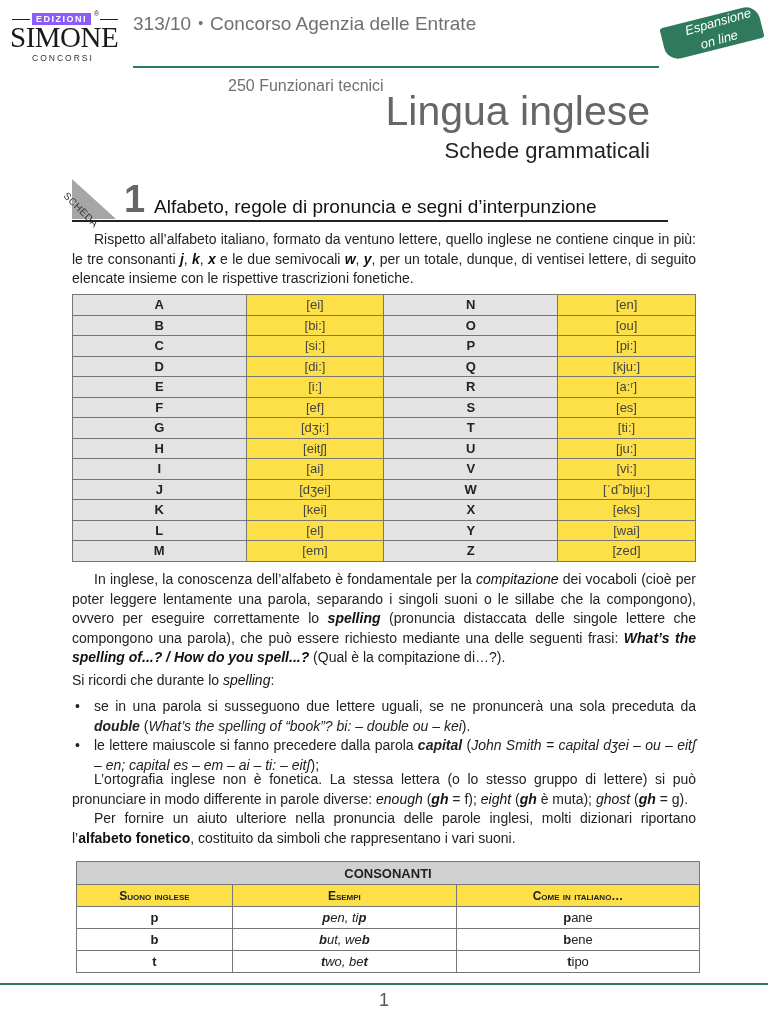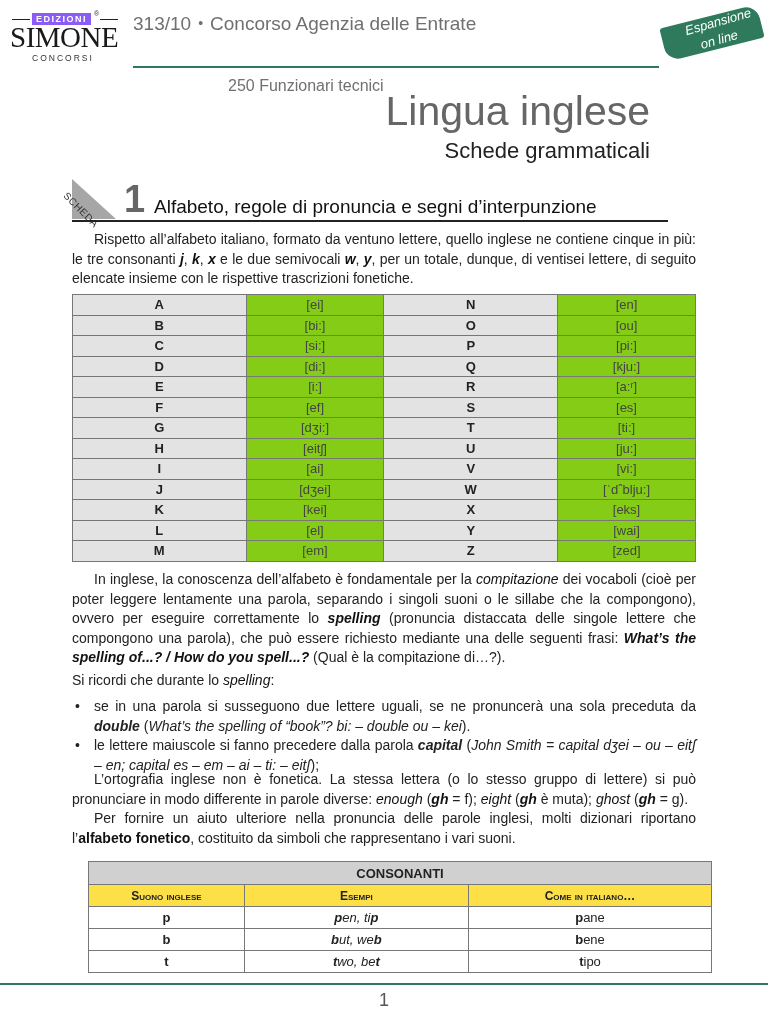--- a/index.html
+++ b/index.html
@@ -38,29 +38,29 @@
 
   
   .para { position: absolute; left: 72px; width: 624px; font-size: 14px; line-height: 19.5px; color: #222; text-align: justify; }
   .indent { text-indent: 22px; }
   .para b, .para i { color: #111; }
 
   
   .alpha { position: absolute; left: 72px; top: 294px; width: 624px; border-collapse: collapse; border: 1.5px solid #666; }
   .alpha td { border: 1px solid #777; height: 20.5px; font-size: 13px; text-align: center; padding: 0; }
   .alpha td.letter { background: #e3e3e3; font-weight: bold; color: #222; width: 156px; }
-  .alpha td.phon { background: #84cc16; color: #444; width: 124px; }
+  .alpha td.phon { background: #fde047; color: #444; width: 124px; }
 
   
   .bullets { position: absolute; left: 72px; top: 697px; width: 624px; font-size: 14px; line-height: 19.5px; color: #222; }
   .bullets li { list-style: none; position: relative; padding-left: 22px; text-align: justify; }
   .bullets li::before { content: "•"; position: absolute; left: 3px; top: 0; }
 
   
-  .cons { position: absolute; left: 88px; top: 861px; width: 624px; border-collapse: collapse; border: 1.5px solid #666; }
+  .cons { position: absolute; left: 76px; top: 861px; width: 624px; border-collapse: collapse; border: 1.5px solid #666; }
   .cons td, .cons th { border: 1px solid #777; font-size: 13px; text-align: center; padding: 0; }
   .cons th.cap { background: #d0d0d0; height: 23px; font-weight: bold; color: #222; }
   .cons th.col { background: #fde047; height: 22px; font-weight: bold; font-variant: small-caps; color: #222; font-size: 12px; }
   .cons td { height: 22px; color: #222; }
 
   
   .footer-rule { position: absolute; left: 0; top: 983px; width: 768px; height: 1.5px; background: #2e7a5f; }
   .page-num { position: absolute; left: 0; top: 990px; width: 768px; text-align: center; font-size: 18px; color: #555; }
 </style>
 </head>

